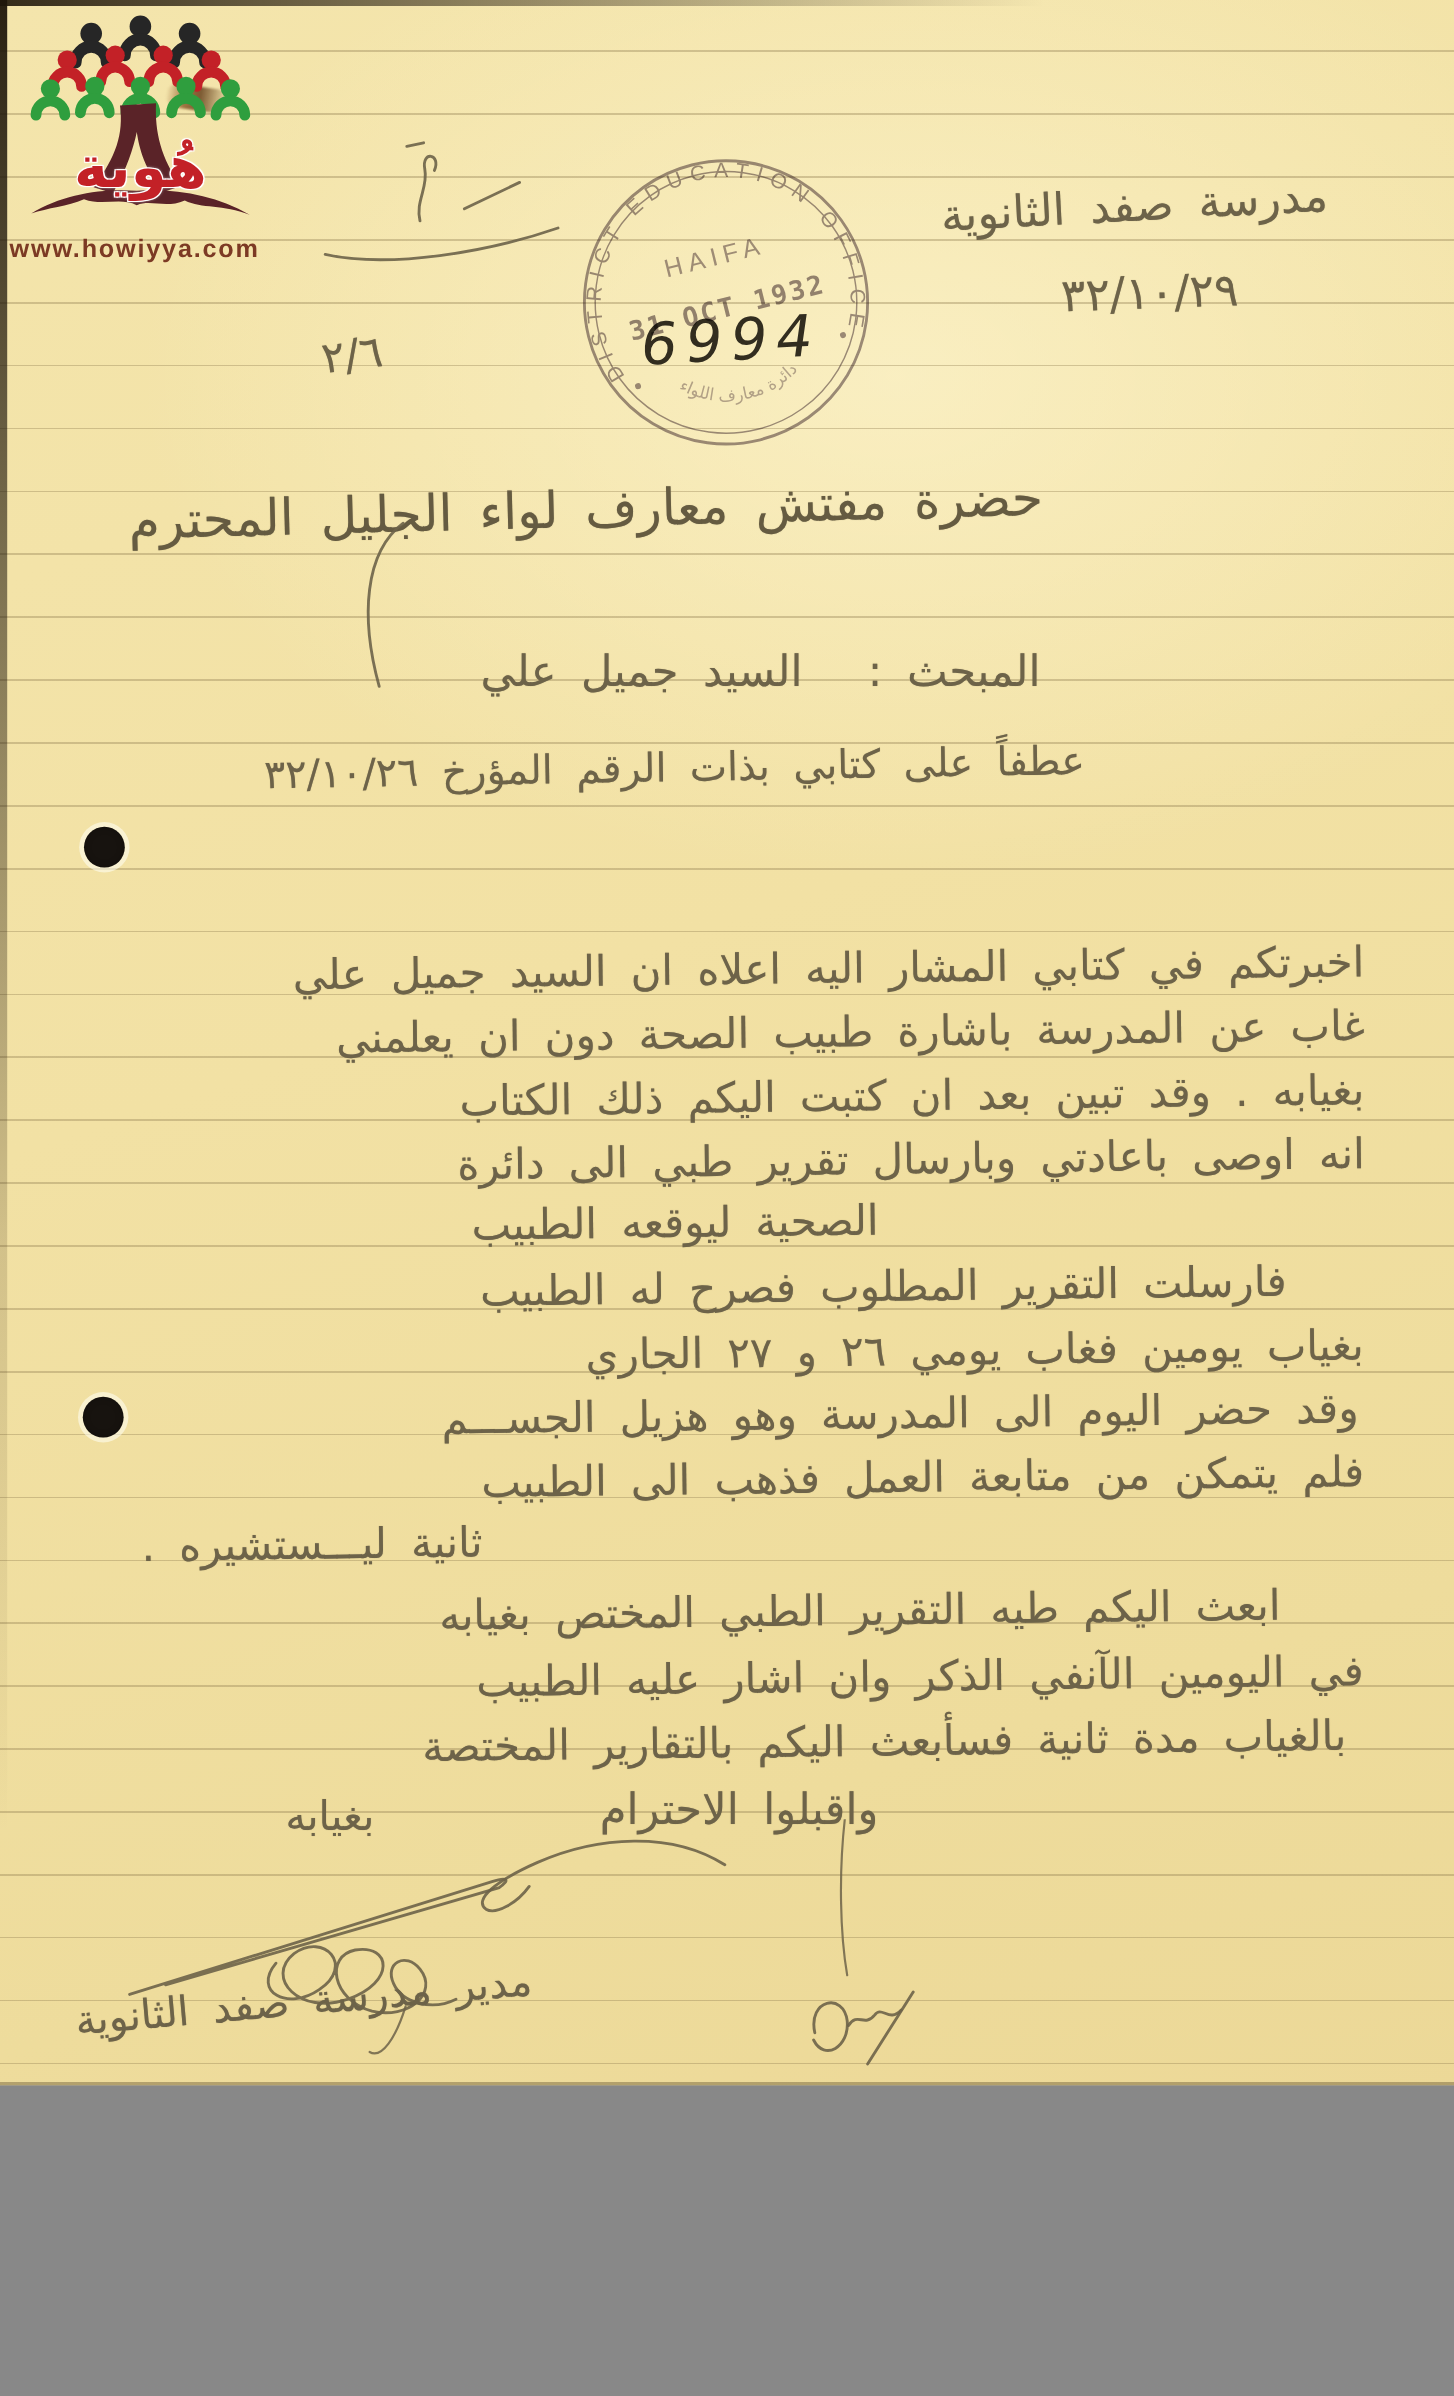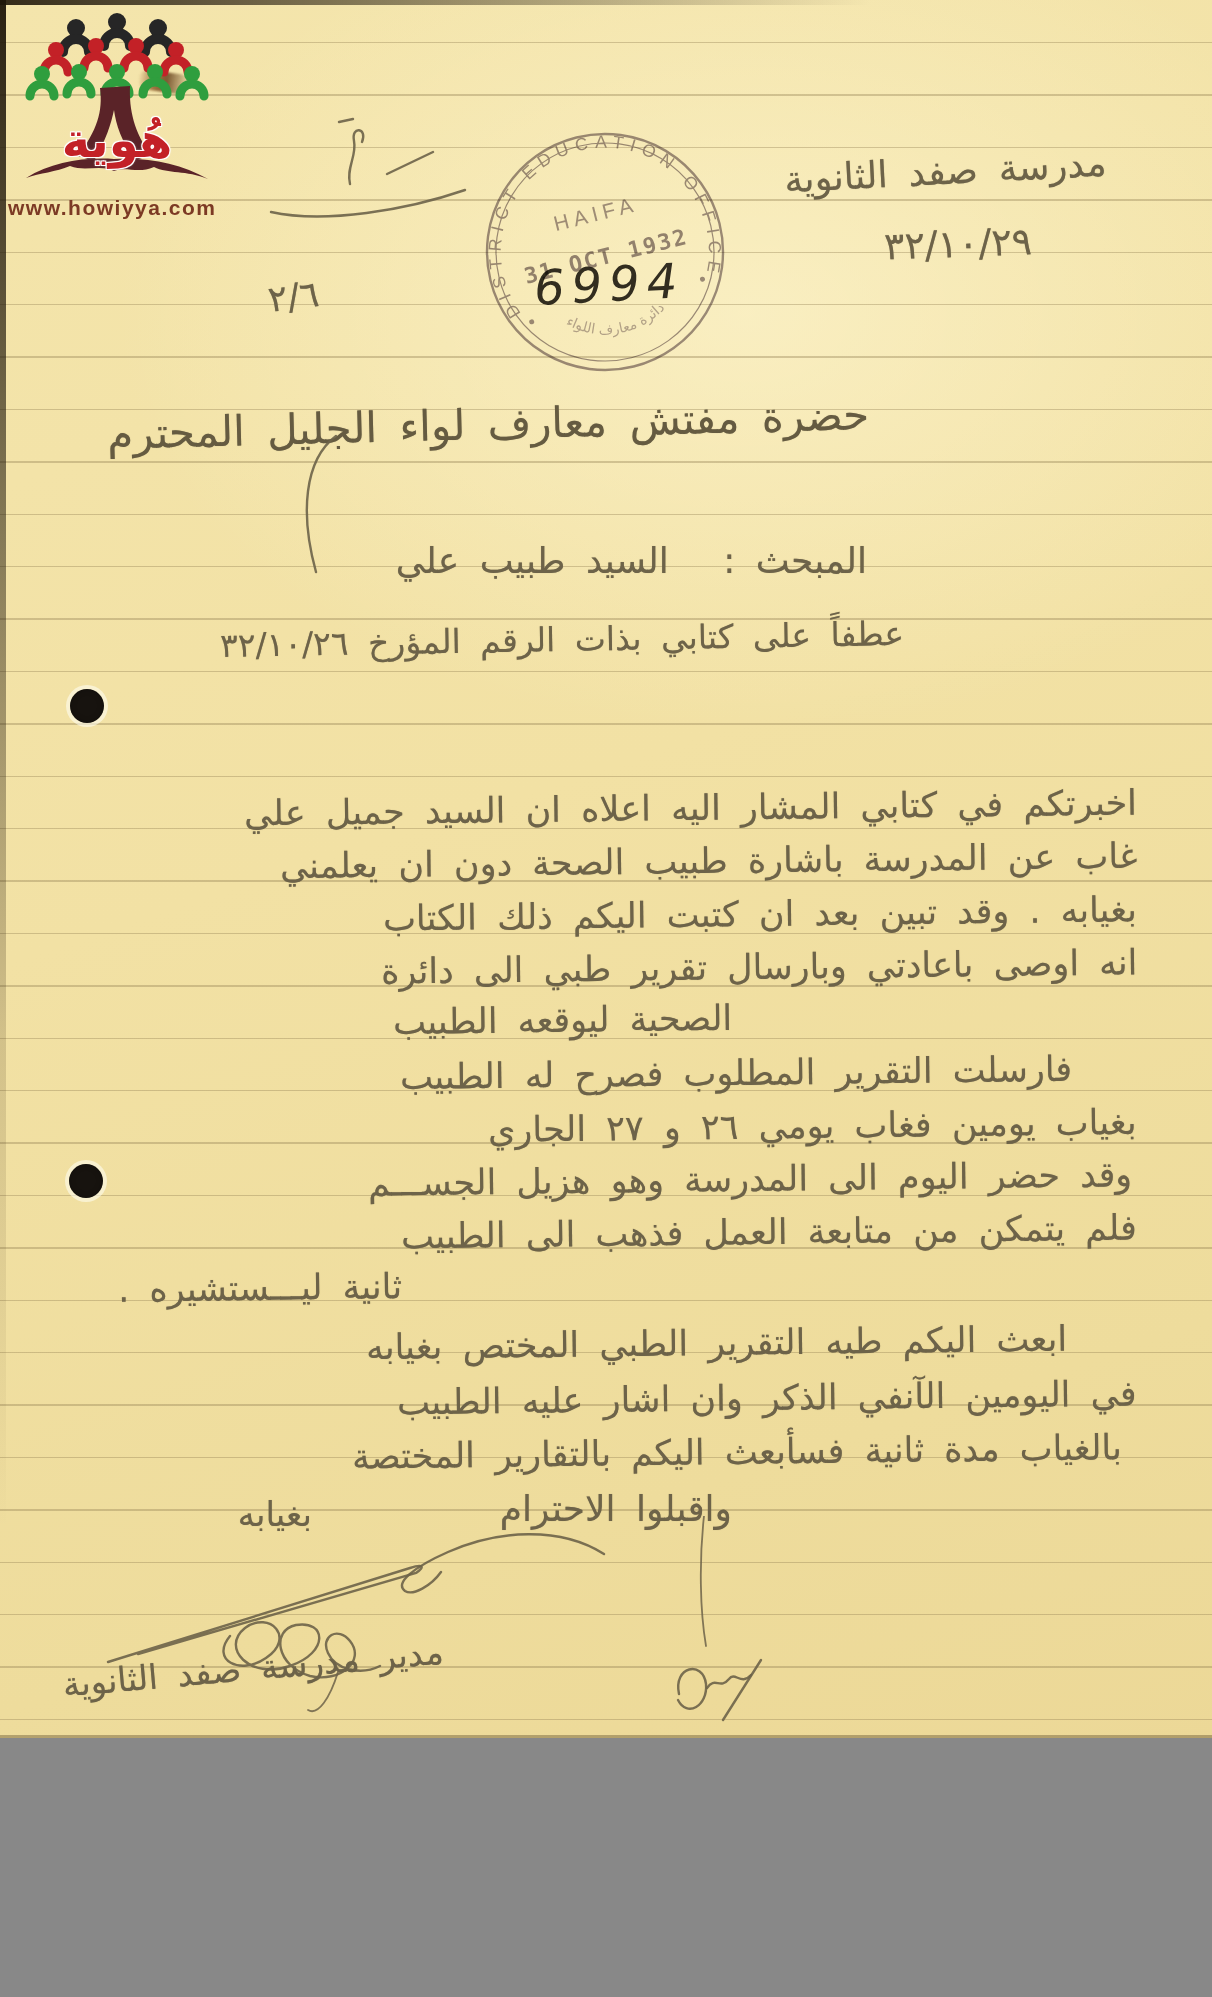--- a/index.html
+++ b/index.html
@@ -168,21 +168,21 @@
   <div class="hw school-name">مدرسة صفد الثانوية</div>
   <div class="hw letter-date">٣٢/١٠/٢٩</div>
 
   <div class="hw salutation">حضرة مفتش معارف لواء الجليل المحترم</div>
   <svg class="svgabs" style="left:292px;top:432px;" width="52" height="145" viewBox="0 0 52 145">
     <path class="ink-line" d="M44,4 C12,28 8,82 24,140"></path>
   </svg>
 
   <div class="hw subject">
     <span class="lbl">المبحث :</span>
-    <span>السيد طبيب علي</span>
+    <span>السيد جميل علي</span>
   </div>
 
   <div class="hw reference">عطفاً على كتابي بذات الرقم المؤرخ ٣٢/١٠/٢٦</div>
 
   <div class="hole" style="left:70px;top:689px;"></div>
   <div class="hole" style="left:69px;top:1164px;"></div>
 
   <div class="hw bodyline" style="top:788px;">اخبرتكم في كتابي المشار اليه اعلاه ان السيد جميل علي</div>
   <div class="hw bodyline" style="top:841px;">غاب عن المدرسة باشارة طبيب الصحة دون ان يعلمني</div>
   <div class="hw bodyline" style="top:894px;">بغيابه . وقد تبين بعد ان كتبت اليكم ذلك الكتاب</div>

